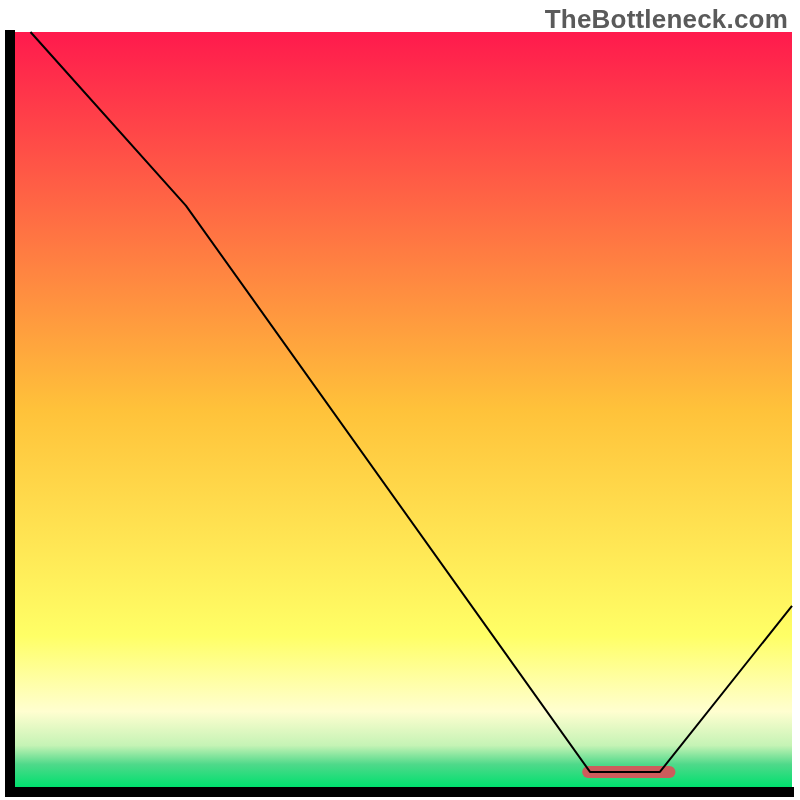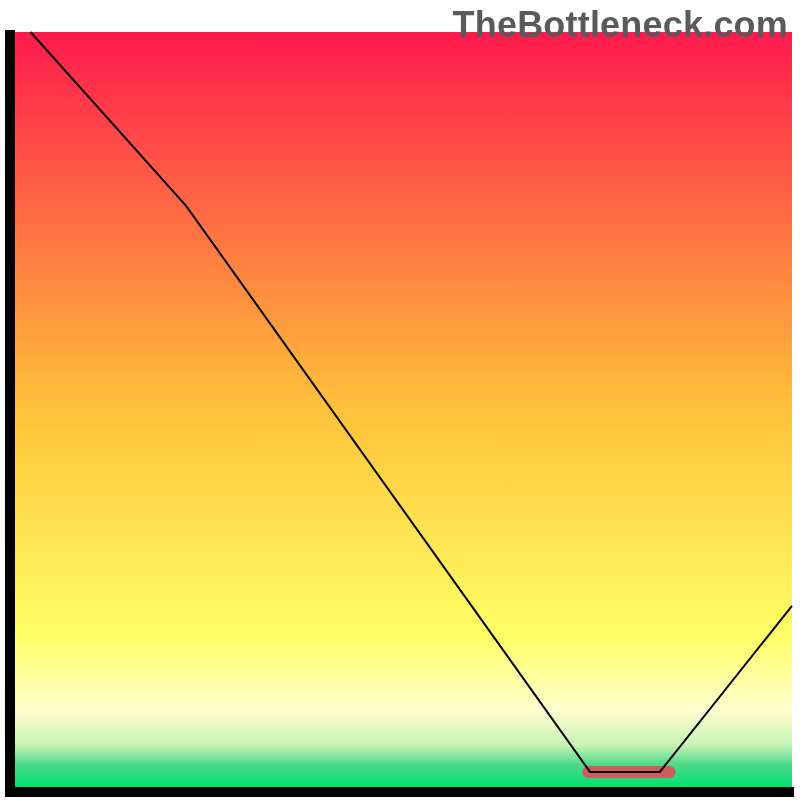--- a/index.html
+++ b/index.html
@@ -13,21 +13,21 @@
   }
   .stage {
     position: relative;
     width: 800px;
     height: 800px;
   }
   .watermark {
     position: absolute;
     top: 4px;
     right: 12px;
-    font-size: 36px;
+    font-size: 26px;
     font-weight: 600;
     color: #5a5a5a;
     letter-spacing: 0.2px;
     user-select: none;
   }
   svg {
     display: block;
   }
 </style>
 </head>

